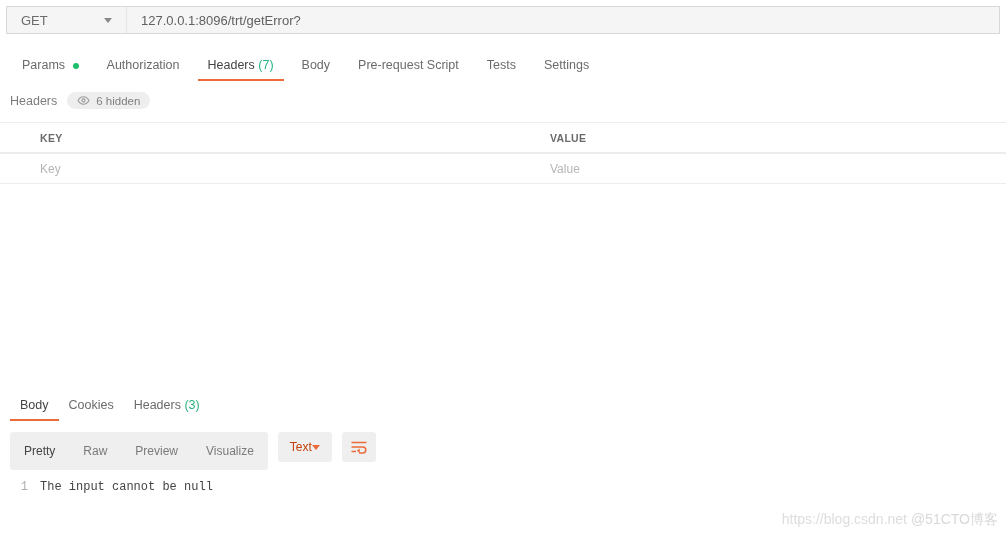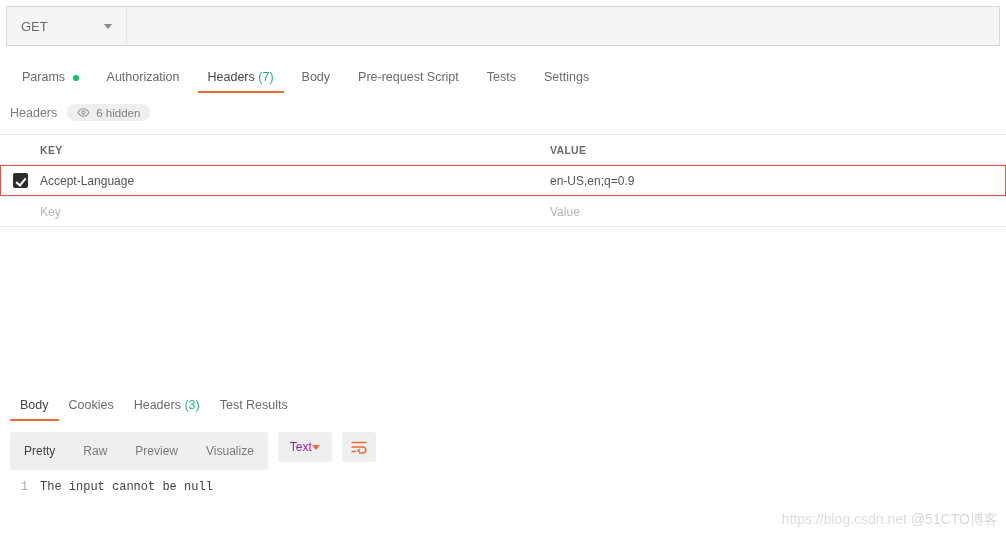--- a/index.html
+++ b/index.html
@@ -14,21 +14,21 @@
     position: relative;
   }
 
   
   .url-bar {
     display: flex;
     align-items: stretch;
     border: 1px solid #d8d8d8;
     background: #f5f5f5;
     margin: 6px 6px 0 6px;
-    height: 40px;
+    height: 28px;
   }
   .method-select {
     width: 120px;
     display: flex;
     align-items: center;
     justify-content: space-between;
     padding: 0 14px;
     color: #6b6b6b;
     font-size: 13px;
     border-right: 1px solid #e5e5e5;
@@ -200,21 +200,21 @@
     cursor: pointer;
   }
   .view-btn.active { color: #444; }
   .mode-select {
     display: inline-flex;
     background: #efefef;
     border-radius: 3px;
     height: 30px;
     align-items: center;
     padding: 0 12px;
-    color: #a21caf;
+    color: #c2410c;
     font-size: 12px;
     cursor: pointer;
   }
   .mode-select .chev {
     width: 0; height: 0;
     border-left: 4px solid transparent;
     border-right: 4px solid transparent;
     border-top: 5px solid #ed6b3a;
   }
   .wrap-btn {
@@ -252,20 +252,23 @@
   }
   .watermark .cn { color: #d8d8d8; }
 </style>
 </head>
 <body>
 
 <div class="url-bar">
   <div class="method-select">
     <span>GET</span>
     <span class="chev"></span>
+  </div>
+  <div class="url-input">
+    <span>127.0.0.1:8096/trt/getError?</span>
   </div>
 </div>
 
 <div class="req-tabs">
   <div class="tab">
     <span>Params</span>
     <span class="dot-green"></span>
   </div>
   <div class="tab">Authorization</div>
   <div class="tab active">
@@ -290,43 +293,35 @@
     <span>6 hidden</span>
   </span>
 </div>
 
 <div class="hdr-table">
   <div class="hdr-row head">
     <div class="check-col"></div>
     <div class="col col-key">KEY</div>
     <div class="col col-val">VALUE</div>
   </div>
-  <div class="hdr-row data highlight">
-    <div class="check-col">
-      <span class="chk"></span>
-    </div>
-    <div class="col col-key">Accept-Language</div>
-    <div class="col col-val">en-US,en;q=0.9</div>
-  </div>
   <div class="hdr-row placeholder">
     <div class="check-col"></div>
     <div class="col col-key">Key</div>
     <div class="col col-val">Value</div>
   </div>
 </div>
 
 <div class="resp">
   <div class="resp-tabs">
     <div class="tab active">Body</div>
     <div class="tab">Cookies</div>
     <div class="tab">
       <span>Headers</span>
       <span class="green">(3)</span>
     </div>
-    <div class="tab">Test Results</div>
   </div>
 
   <div class="resp-toolbar">
     <div class="view-group">
       <div class="view-btn active">Pretty</div>
       <div class="view-btn">Raw</div>
       <div class="view-btn">Preview</div>
       <div class="view-btn">Visualize</div>
     </div>
     <div class="mode-select">

